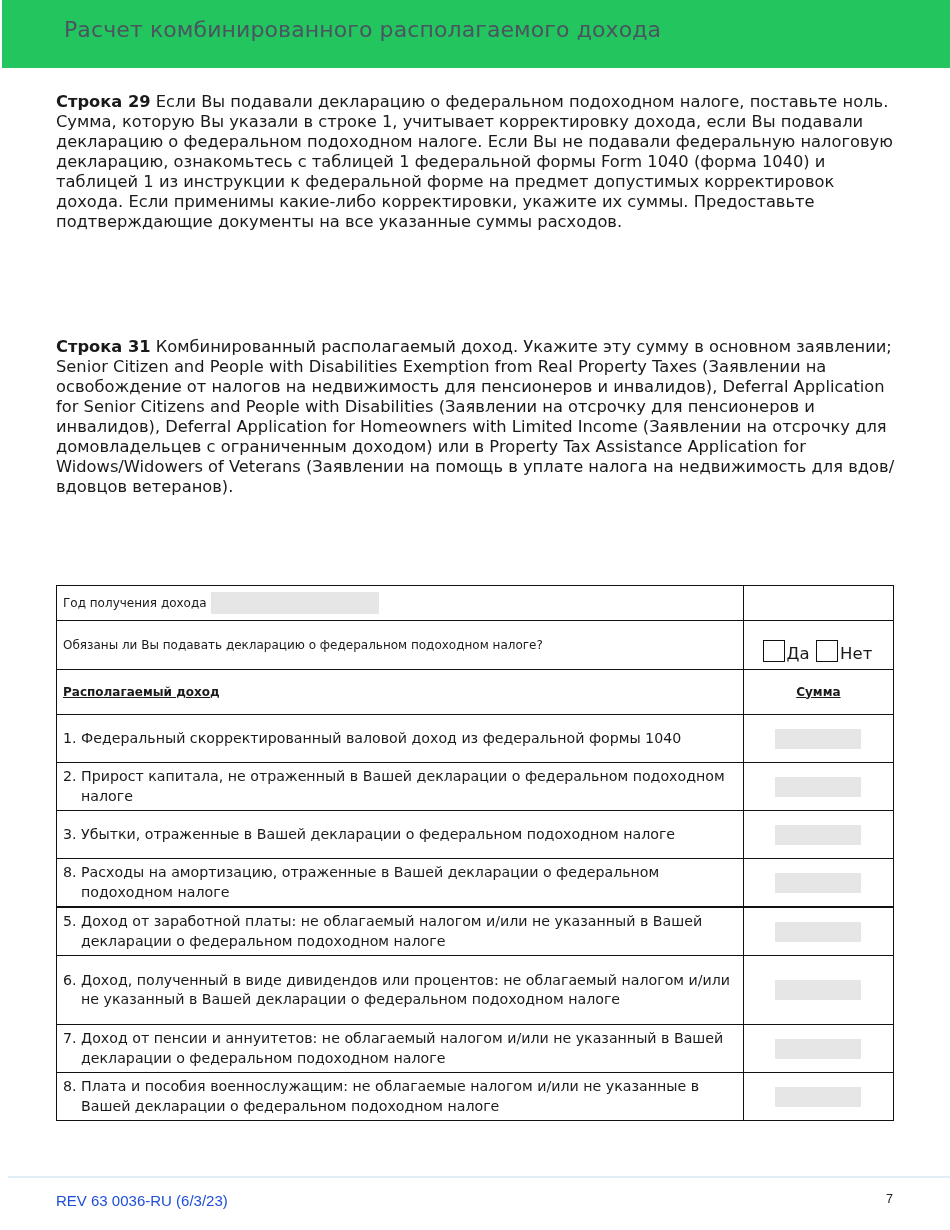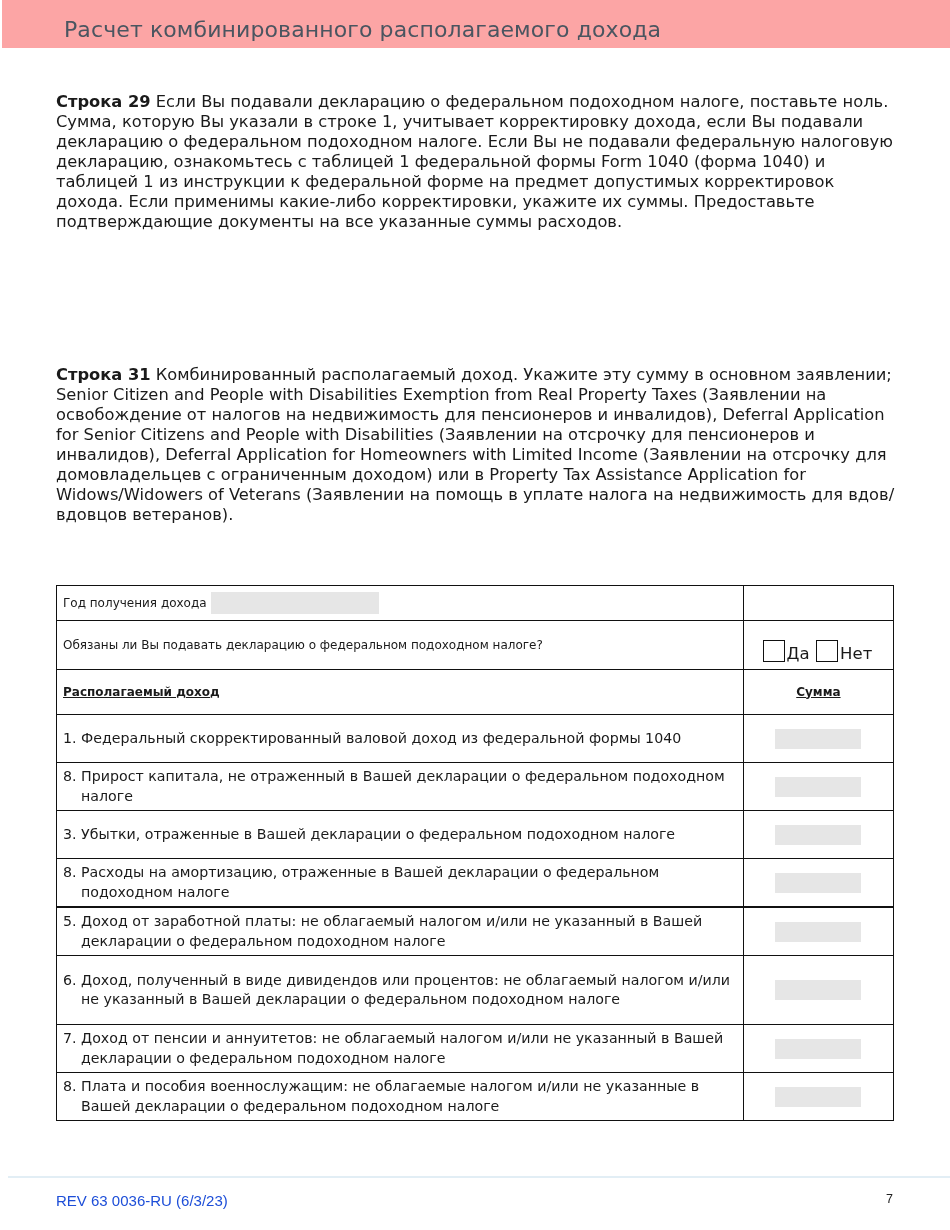--- a/index.html
+++ b/index.html
@@ -1,25 +1,25 @@
 <!DOCTYPE html>
 <html><head>
 <meta charset="utf-8">
 <style>
   html, body { margin: 0; padding: 0; background: #ffffff; }
   body { width: 950px; height: 1230px; position: relative; overflow: hidden;
          font-family: "DejaVu Sans", "Liberation Sans", sans-serif; color: #1a1a1a; }
-  .header { position: absolute; left: 2px; top: 0; width: 948px; height: 48px;
-            background: #fca5a5; }
+  .header { position: absolute; left: 2px; top: 0; width: 948px; height: 68px;
+            background: #22c55e; }
   .header-title { position: absolute; left: 62px; top: 17px; font-size: 22px;
                   color: #4a5560; letter-spacing: 0.1px; }
   .para { position: absolute; left: 56px; width: 840px; font-size: 16.3px; line-height: 20px; color: #1a1a1a; }
   .para b { font-weight: bold; }
   #p29 { top: 92px; }
-  #p31 { top: 337px; margin-top: 28px; }
+  #p31 { top: 337px; }
 
   table.form { position: absolute; left: 56px; top: 585px; width: 838px;
                border-collapse: collapse; font-size: 14.2px; }
   table.form td { border: 1.5px solid #111; padding: 0 6px; vertical-align: middle; }
   td.label-cell { width: 673px; }
   td.amt-cell { width: 137px; text-align: center; padding: 0; }
   .big { font-size: 12px; line-height: 17px; }
   .row-year td { height: 34px; }
   .row-q td { height: 48px; }
   .row-hdr td { height: 44px; }
@@ -75,21 +75,21 @@
     <td class="amt-cell big"><span class="uline">Сумма</span></td>
   </tr>
   <tr class="row-item">
     <td class="label-cell">
           <span class="item-text">1. Федеральный скорректированный валовой доход из федеральной формы 1040</span>
         </td>
     <td class="amt-cell"><span class="redact"></span></td>
   </tr>
   <tr class="row-item">
     <td class="label-cell">
-          <span class="item-text">8. Прирост капитала, не отраженный в Вашей декларации о федеральном подоходном налоге</span>
+          <span class="item-text">2. Прирост капитала, не отраженный в Вашей декларации о федеральном подоходном налоге</span>
         </td>
     <td class="amt-cell"><span class="redact"></span></td>
   </tr>
   <tr class="row-item">
     <td class="label-cell">
           <span class="item-text">3. Убытки, отраженные в Вашей декларации о федеральном подоходном налоге</span>
         </td>
     <td class="amt-cell"><span class="redact"></span></td>
   </tr>
   <tr class="row-item">

